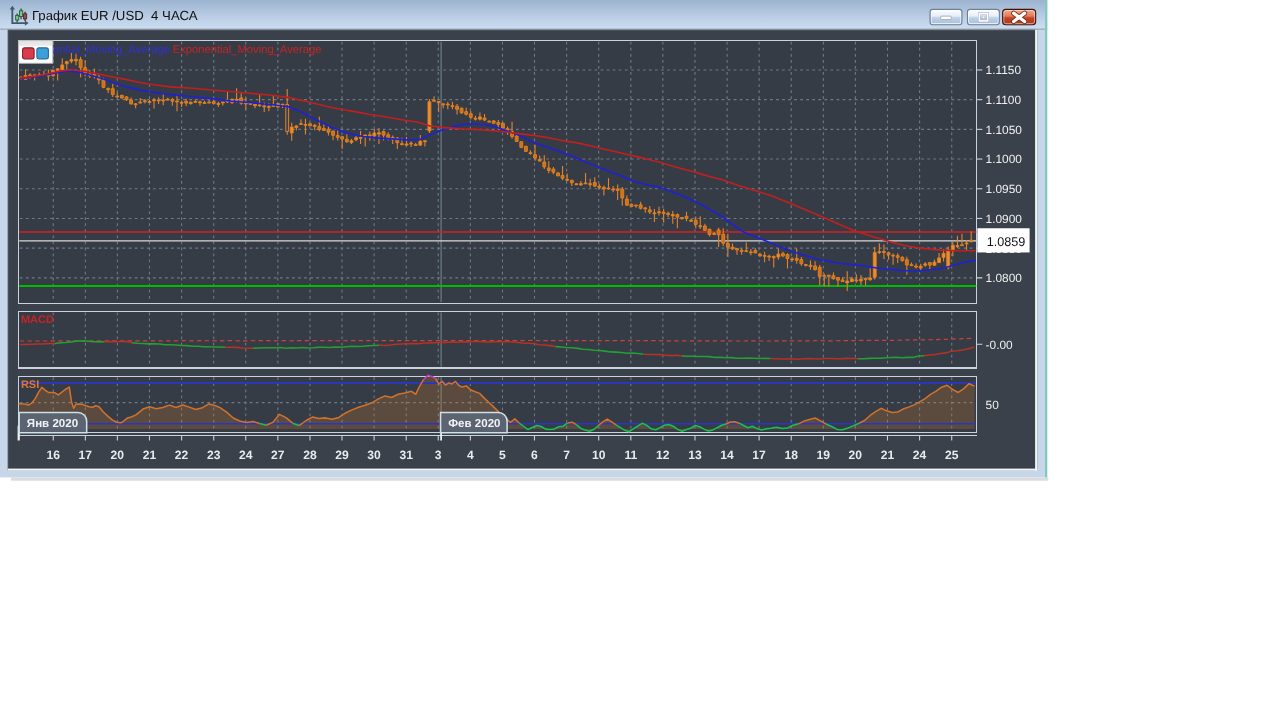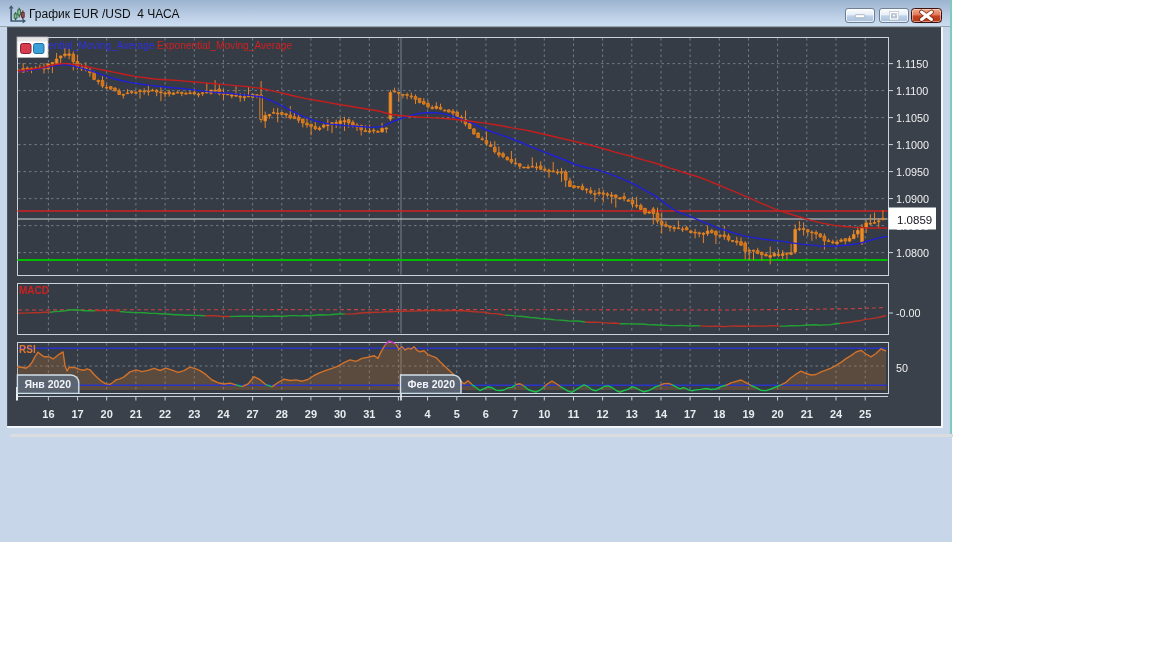--- a/index.html
+++ b/index.html
@@ -1,16 +1,16 @@
 <!DOCTYPE html>
 <html><head><meta charset="utf-8">
 <style>
 html,body { margin:0; padding:0; background:#ffffff; width:1152px; height:648px; overflow:hidden;
   font-family:"Liberation Sans", sans-serif; }
-#win { position:absolute; left:0; top:0; width:952px; height:542px; box-sizing:border-box;
+#win { position:absolute; left:0; top:0; width:952px; height:434px; box-sizing:border-box;
   background:#c7d6e9; }
 #teal { position:absolute; left:950px; top:0; width:2px; height:434px; background:#7fcabe; z-index:9; }
 #titlebar { position:absolute; left:0; top:0; width:952px; height:26px; border-bottom:1px solid #9aa2ac;
   background:linear-gradient(to bottom,#9cb4d1 0%,#abc0da 30%,#bdd0e7 65%,#caddf1 100%); }
 #title { position:absolute; left:29px; top:7px; font-size:12px; color:#101010; white-space:pre; }
 #client { position:absolute; left:7px; top:27px; width:936px; height:401px; box-sizing:border-box;
   background:#3a414b; border-right:2px solid #f2f5f9; border-bottom:2px solid #f2f5f9;
   box-shadow:inset 1px 1px 0 #50555d; }
 #shadow { position:absolute; left:10px; top:434px; width:943px; height:3px; background:#dadce0; }
 .btn { position:absolute; top:7.5px; height:15.5px; border-radius:3px; box-sizing:border-box; }

